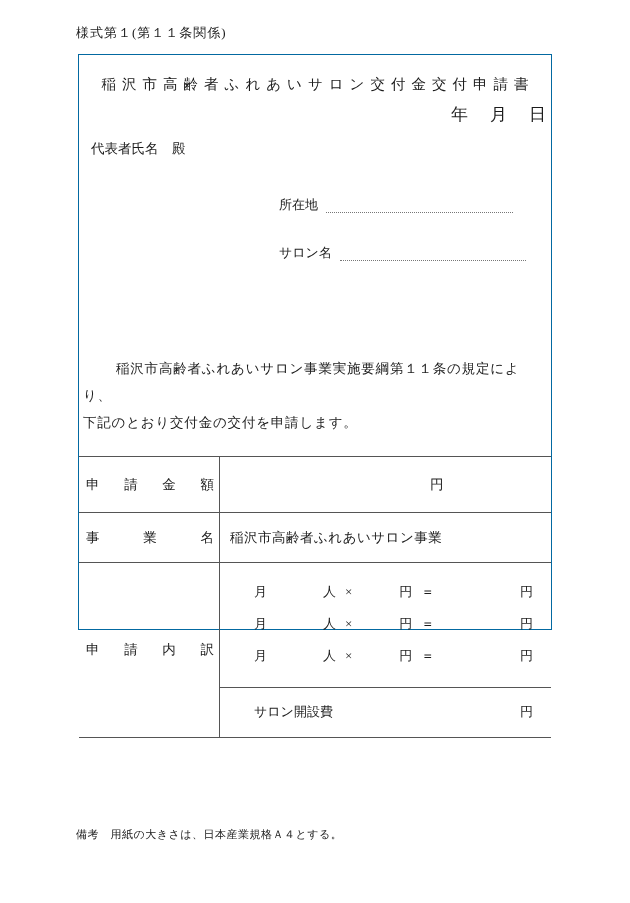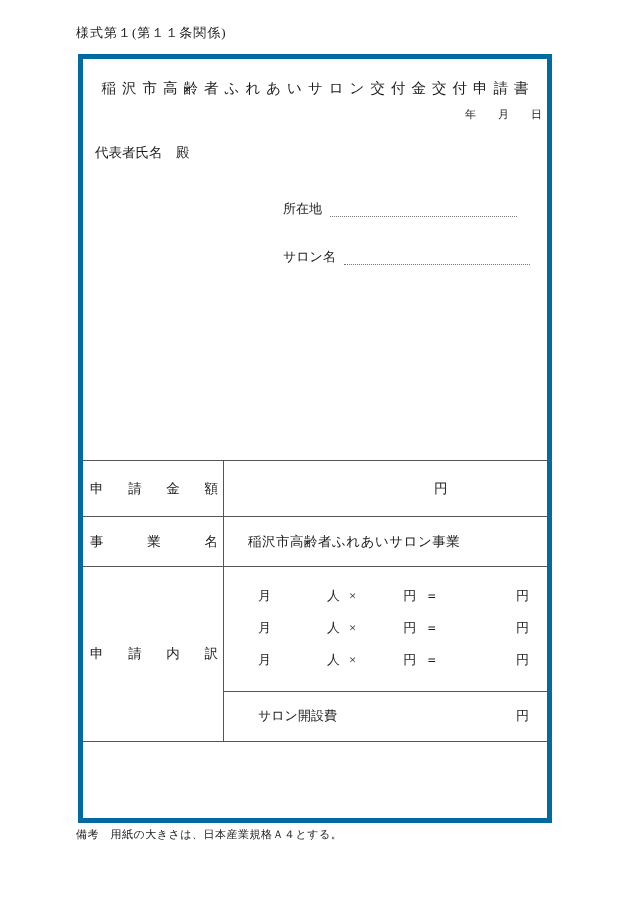--- a/index.html
+++ b/index.html
@@ -3,29 +3,29 @@
 <meta charset="utf-8">
 <style>
   html,body{margin:0;padding:0;}
   body{
     width:630px;height:903px;position:relative;background:#ffffff;
     font-family:"Liberation Serif","DejaVu Serif",serif;
     color:#1c1c1c;-webkit-font-smoothing:antialiased;
   }
   .form-label{position:absolute;left:76px;top:24px;font-size:13px;letter-spacing:1px;text-align:center;}
   .outer-box{
-    position:absolute;left:78px;top:54px;width:474px;height:769px;
-    border:5px solid #0369a1;box-sizing:border-box;background:#fff;
+    position:absolute;left:78px;top:54px;width:474px;height:576px;
+    border:1px solid #0369a1;box-sizing:border-box;background:#fff;
   }
   .upper{position:relative;height:401px;}
   .doc-title{
     position:absolute;top:20px;left:0;width:100%;text-align:center;
     font-size:14.5px;letter-spacing:6px;text-indent:6px;white-space:nowrap;
   }
-  .date-line{position:absolute;top:48px;right:5px;font-size:11px;white-space:nowrap;}
+  .date-line{position:absolute;top:48px;right:5px;font-size:17px;white-space:nowrap;}
   .date-line .gap{display:inline-block;width:22px;}
   .addressee{position:absolute;top:85px;left:12px;font-size:13.5px;}
   .field{position:absolute;display:flex;align-items:flex-end;font-size:13px;white-space:nowrap;}
   .field .dots{border-bottom:1px dotted #777;height:12px;margin-left:8px;margin-bottom:1px;}
   .field-location{top:141px;left:200px;}
   .field-salon{top:189px;left:200px;}
   .field-rep{top:238px;left:200px;}
   .dots-location{width:187px;}
   .dots-salon{width:186px;}
   .dots-rep{width:147px;}
@@ -42,21 +42,21 @@
   .tlabel{
     width:141px;box-sizing:border-box;border-right:1px solid #555;
     display:flex;align-items:center;flex:none;
   }
   .char-justify{
     display:flex;justify-content:space-between;
     width:128px;margin-left:7px;font-size:13.5px;
   }
   .tcell{flex:1;position:relative;display:flex;align-items:center;font-size:13.5px;}
   .amount-unit{margin-left:210px;}
-  .project-value{margin-left:24px;letter-spacing:0.5px;text-align:center;}
+  .project-value{margin-left:10px;letter-spacing:0.5px;text-align:center;}
   .cell-split{flex:1;display:flex;flex-direction:column;}
   .detail-block{height:120px;border-bottom:1px solid #555;box-sizing:content-box;padding-top:13px;}
   .dline{
     height:32px;display:flex;align-items:center;
     padding-left:34px;padding-right:18px;font-size:13px;
   }
   .dline .m-people{margin-left:56px;}
   .dline .m-mult{margin-left:9px;}
   .dline .m-yen{margin-left:47px;}
   .dline .m-eq{margin-left:9px;}
@@ -86,20 +86,21 @@
       <span>サロン名</span>
       <span class="dots dots-salon"></span>
     </div>
 
     <div class="field field-location">
       <span>所在地</span>
       <span class="dots dots-location"></span>
     </div>
 
 
+    <div class="body-par"><span>稲沢市高齢者ふれあいサロン事業実施要綱第１１条の規定により、</span><br><span>下記のとおり交付金の交付を申請します。</span></div>
   </div>
 
   <div class="trow row-amount">
     <div class="tlabel">
       <span class="char-justify">
           <span>申</span>
           <span>請</span>
           <span>金</span>
           <span>額</span>
         </span>

